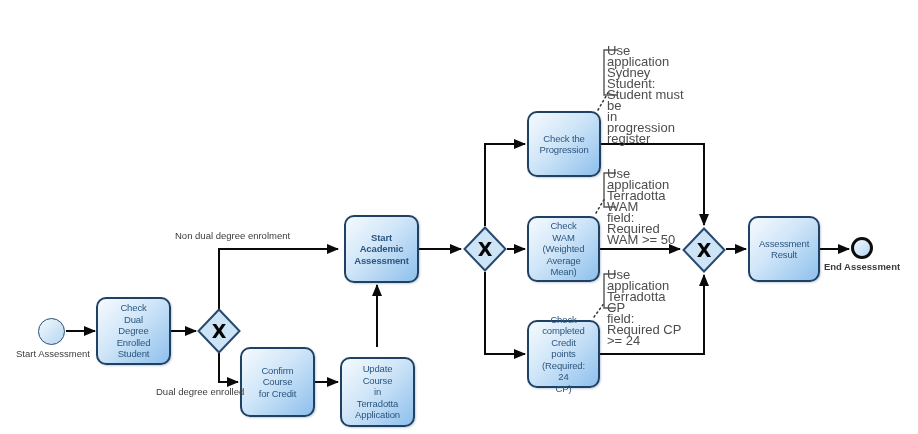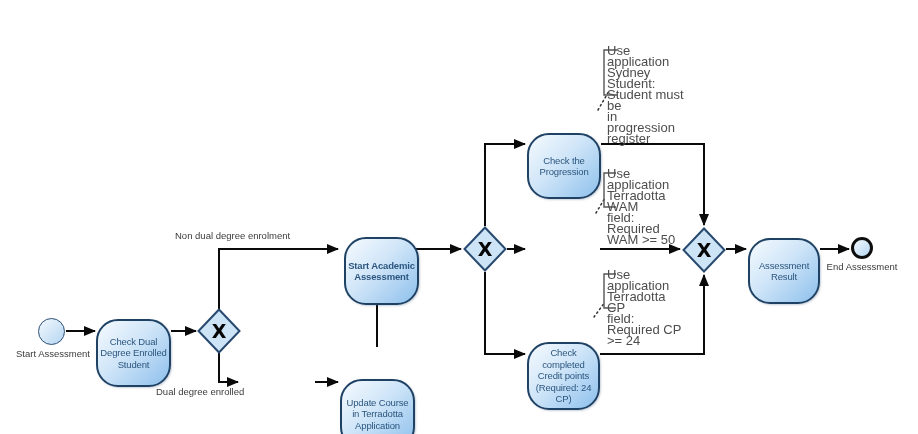--- a/index.html
+++ b/index.html
@@ -3,27 +3,26 @@
 <meta charset="utf-8">
 <style>
   html,body{margin:0;padding:0;background:#ffffff;}
   .stage{
     position:relative;width:918px;height:434px;background:#ffffff;overflow:hidden;
     font-family:"Liberation Sans","DejaVu Sans",sans-serif;
   }
   .layer{position:absolute;left:0;top:0;}
   .task{
     position:absolute;box-sizing:border-box;
-    border:2px solid #1e4164;border-radius:22px;
+    border:2px solid #1e4164;border-radius:10px;
     background:linear-gradient(135deg,#f5fafe 0%,#cfe5f8 45%,#8ec0ec 100%);
     display:flex;align-items:center;justify-content:center;
     color:#2c567f;font-size:9.5px;line-height:11.5px;letter-spacing:-0.15px;
-    text-align:center;white-space:pre-line;padding:1px;z-index:2;
+    text-align:center;white-space:pre-line;padding:12px;z-index:2;
     box-shadow:1px 1px 2px rgba(40,70,110,0.25);
-    margin-top:22px;
   }
   .gateway{position:absolute;z-index:2;}
   .gateway .gw-x{
     position:absolute;left:0;top:0;width:100%;height:100%;
     display:flex;align-items:center;justify-content:center;
     font-weight:900;font-size:19px;color:#050505;font-family:"DejaVu Sans",sans-serif;
   }
   .event{
     position:absolute;border-radius:50%;box-sizing:border-box;
     background:linear-gradient(135deg,#f2f8fd 0%,#b5d6f2 100%);z-index:2;
@@ -79,45 +78,54 @@
       <path d="M617,50 L604,50 L604,95 L617,95"></path>
       <path d="M616,173 L604,173 L604,207 L616,207"></path>
       <path d="M616,274 L604,274 L604,308 L616,308"></path>
     </g>
   </svg>
 
   <div class="event start" style="left:38px;top:318px;width:27px;height:27px;"></div>
   <div class="event-label" style="left:12px;top:348px;width:82px;">Start Assessment</div>
 
   <div class="event end" style="left:851px;top:237px;width:22px;height:22px;"></div>
-  <div class="event-label" style="left:822px;top:261px;width:80px;">End Assessment</div>
+  <div class="event-label" style="left:822px;top:261px;width:80px;font-weight:bold;">End Assessment</div>
 
   <div class="task" style="left:96px;top:297px;width:75px;height:68px;">
     <span>Check Dual
 Degree Enrolled
 Student</span>
   </div>
 
+  <div class="task" style="left:240px;top:347px;width:75px;height:70px;">
+    <span>Confirm Course
+for Credit</span>
+  </div>
 
   <div class="task" style="left:340px;top:357px;width:75px;height:70px;">
     <span>Update Course
 in Terradotta
 Application</span>
   </div>
 
   <div class="task" style="left:344px;top:215px;width:75px;height:68px;font-weight:bold;">
     <span>Start Academic
 Assessment</span>
   </div>
 
   <div class="task" style="left:527px;top:111px;width:74px;height:66px;">
     <span>Check the
 Progression</span>
   </div>
 
+  <div class="task" style="left:527px;top:216px;width:73px;height:66px;">
+    <span>Check WAM
+(Weighted
+Average Mean)</span>
+  </div>
 
   <div class="task" style="left:527px;top:320px;width:73px;height:68px;">
     <span>Check completed
 Credit points
 (Required: 24
 CP)</span>
   </div>
 
   <div class="task" style="left:748px;top:216px;width:72px;height:66px;">
     <span>Assessment

